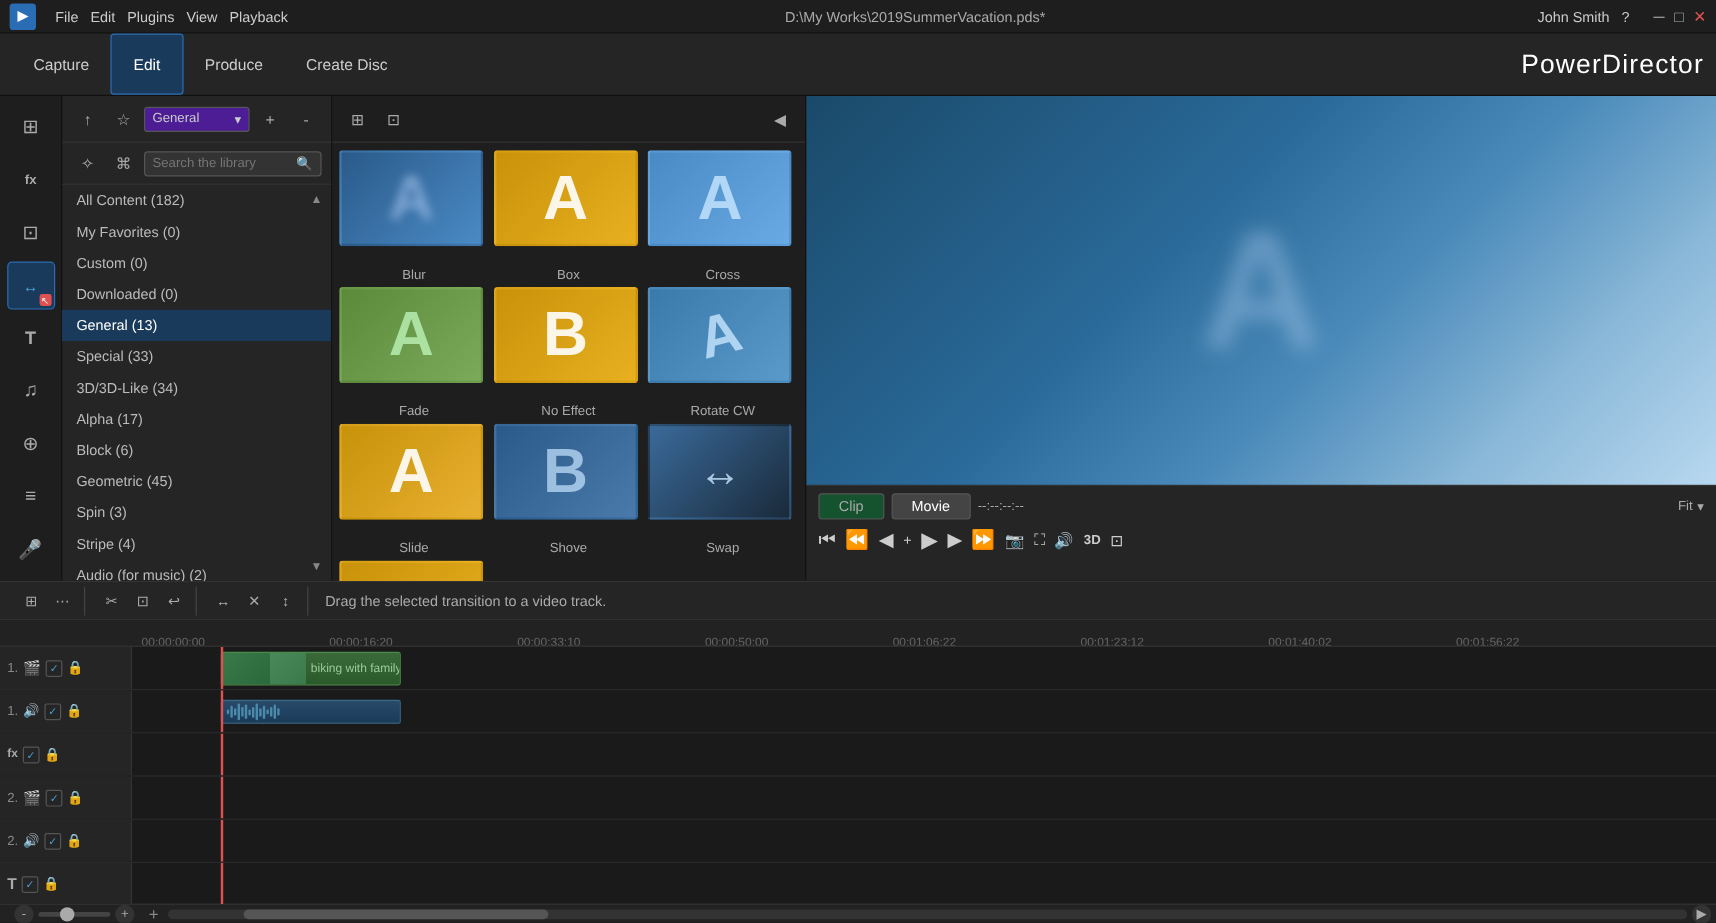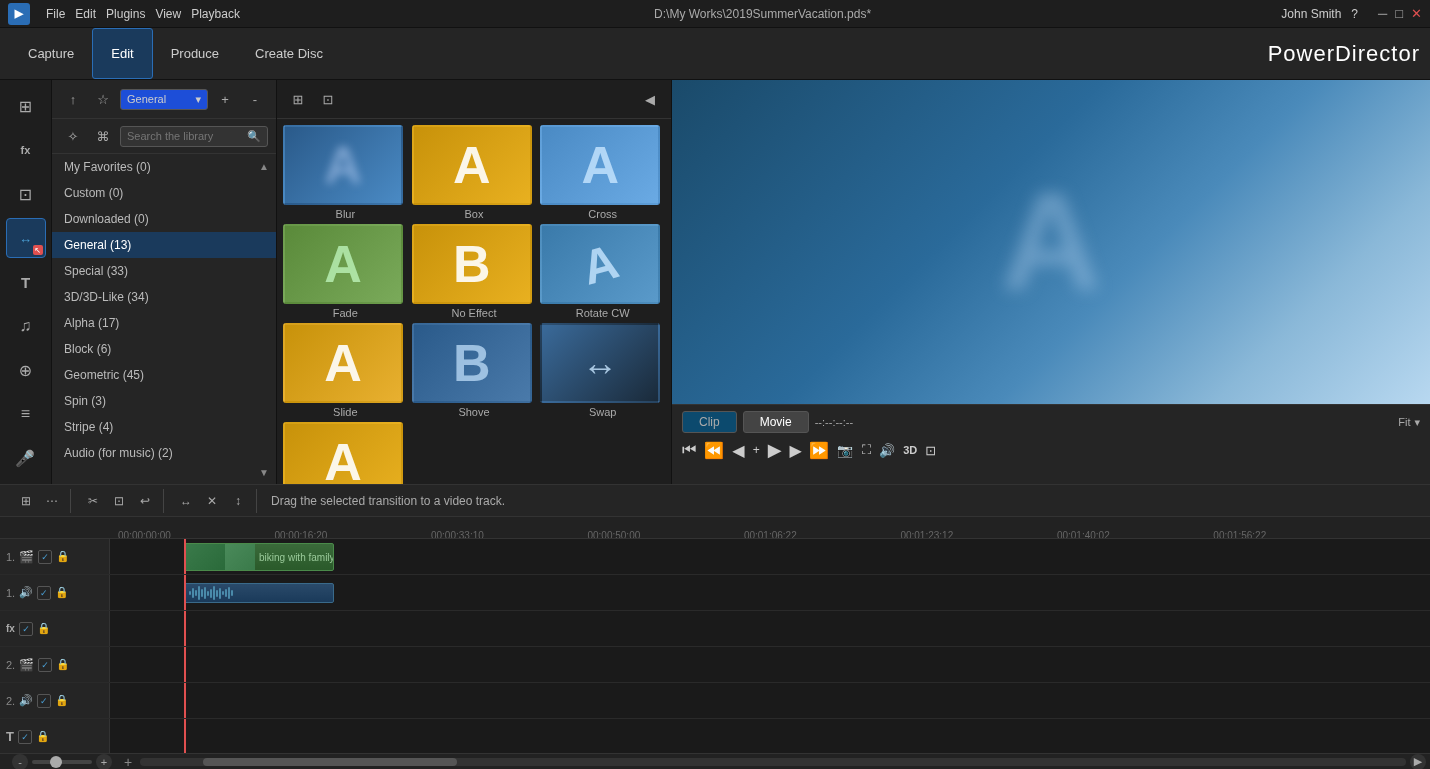--- a/index.html
+++ b/index.html
@@ -170,21 +170,21 @@
       align-items: center;
       justify-content: center;
       cursor: pointer;
       color: #aaa;
       border: 1px solid transparent;
       border-radius: 3px;
       font-size: 13px;
     }
     .dropdown-select {
       flex: 1;
-      background: #1d4ed8;
+      background: #4c1d95;
       border: 1px solid #555;
       color: #ccc;
       padding: 3px 6px;
       font-size: 11px;
       border-radius: 3px;
       cursor: pointer;
       display: flex;
       align-items: center;
       justify-content: space-between;
       text-align: center;
@@ -284,21 +284,21 @@
       position: relative;
       display: flex;
       align-items: center;
       justify-content: center;
       font-size: 48px;
       font-weight: bold;
     }
     .transition-label {
       font-size: 11px;
       color: #aaa;
-      margin-top: 3px;
+      margin-top: 18px;
     }
 
     
     .thumb-blur {
       background: linear-gradient(135deg, #2a5a8a, #4a8ac4);
       color: rgba(255,255,255,0.3);
       filter: blur(0px);
     }
     .thumb-blur::after {
       content: 'A';
@@ -442,21 +442,21 @@
       border-top: 1px solid #333;
       flex-shrink: 0;
     }
     .preview-mode-btns {
       display: flex;
       align-items: center;
       gap: 6px;
     }
     .mode-btn {
       padding: 3px 16px;
-      background: #0c4a6e;
+      background: #14532d;
       border: 1px solid #555;
       color: #aaa;
       border-radius: 3px;
       cursor: pointer;
       font-size: 12px;
     }
     .mode-btn.active {
       background: #444;
       color: white;
     }
@@ -797,20 +797,21 @@
       <div class="panel-icon-btn">✧</div>
       <div class="panel-icon-btn">⌘</div>
       <div class="search-bar">
         <input type="text" placeholder="Search the library" style="">
         <span style="color:#888;font-size:11px;">🔍</span>
       </div>
     </div>
 
     <div class="category-list">
       <div class="scroll-arrow" style="top:4px;">▲</div>
+      <div class="category-item">All Content (182)</div>
       <div class="category-item">My Favorites (0)</div>
       <div class="category-item">Custom (0)</div>
       <div class="category-item">Downloaded (0)</div>
       <div class="category-item active">General (13)</div>
       <div class="category-item">Special (33)</div>
       <div class="category-item">3D/3D-Like (34)</div>
       <div class="category-item">Alpha (17)</div>
       <div class="category-item">Block (6)</div>
       <div class="category-item">Geometric (45)</div>
       <div class="category-item">Spin (3)</div>

